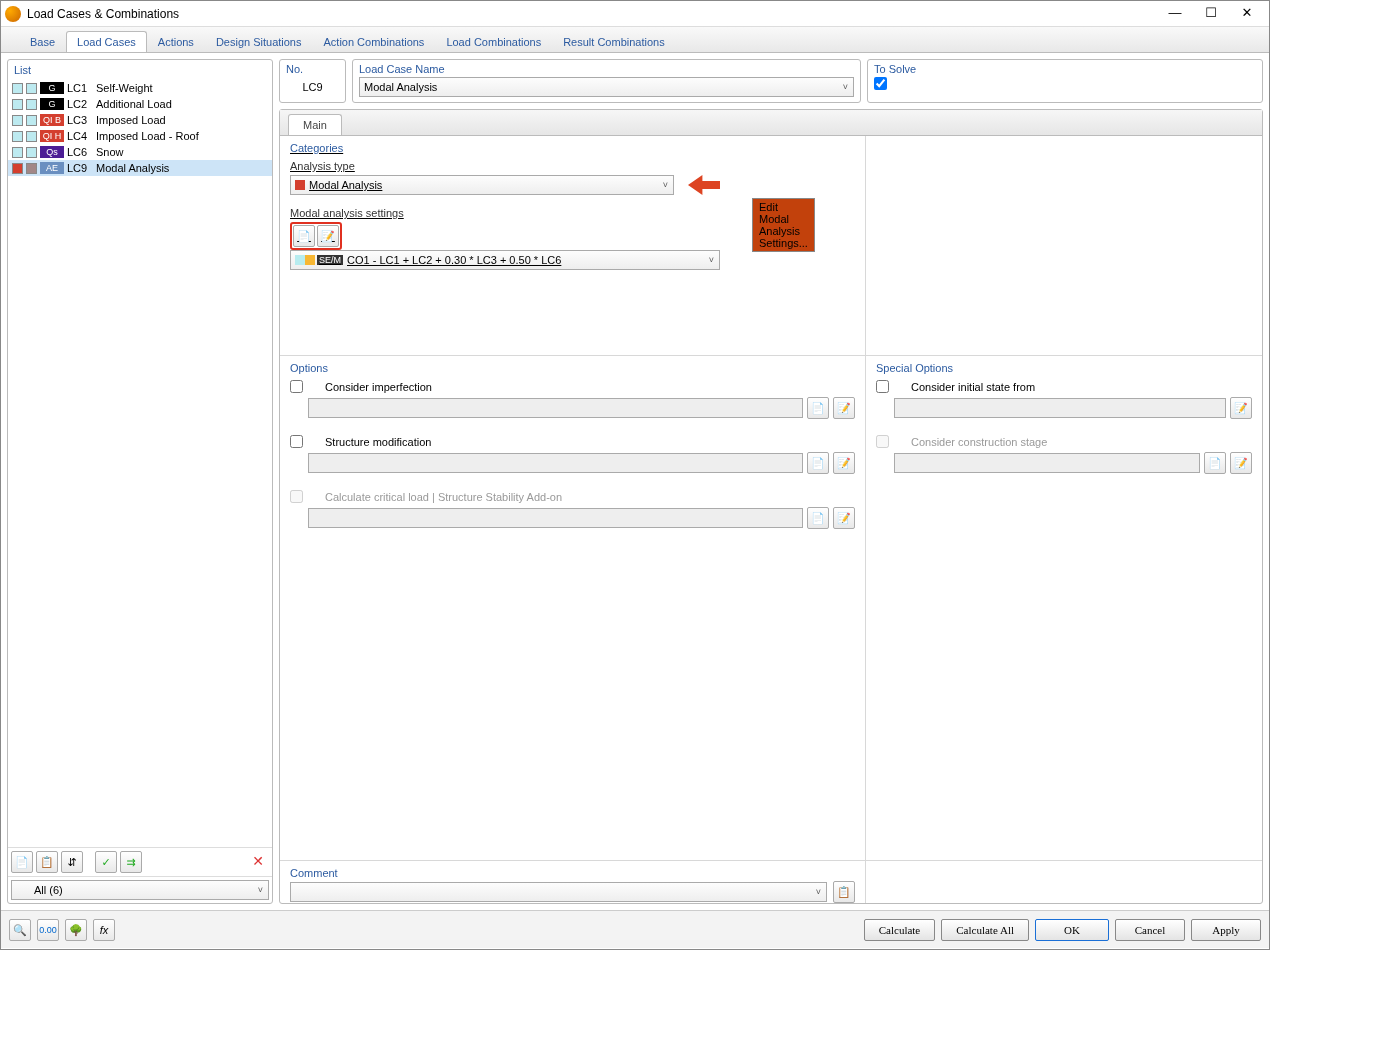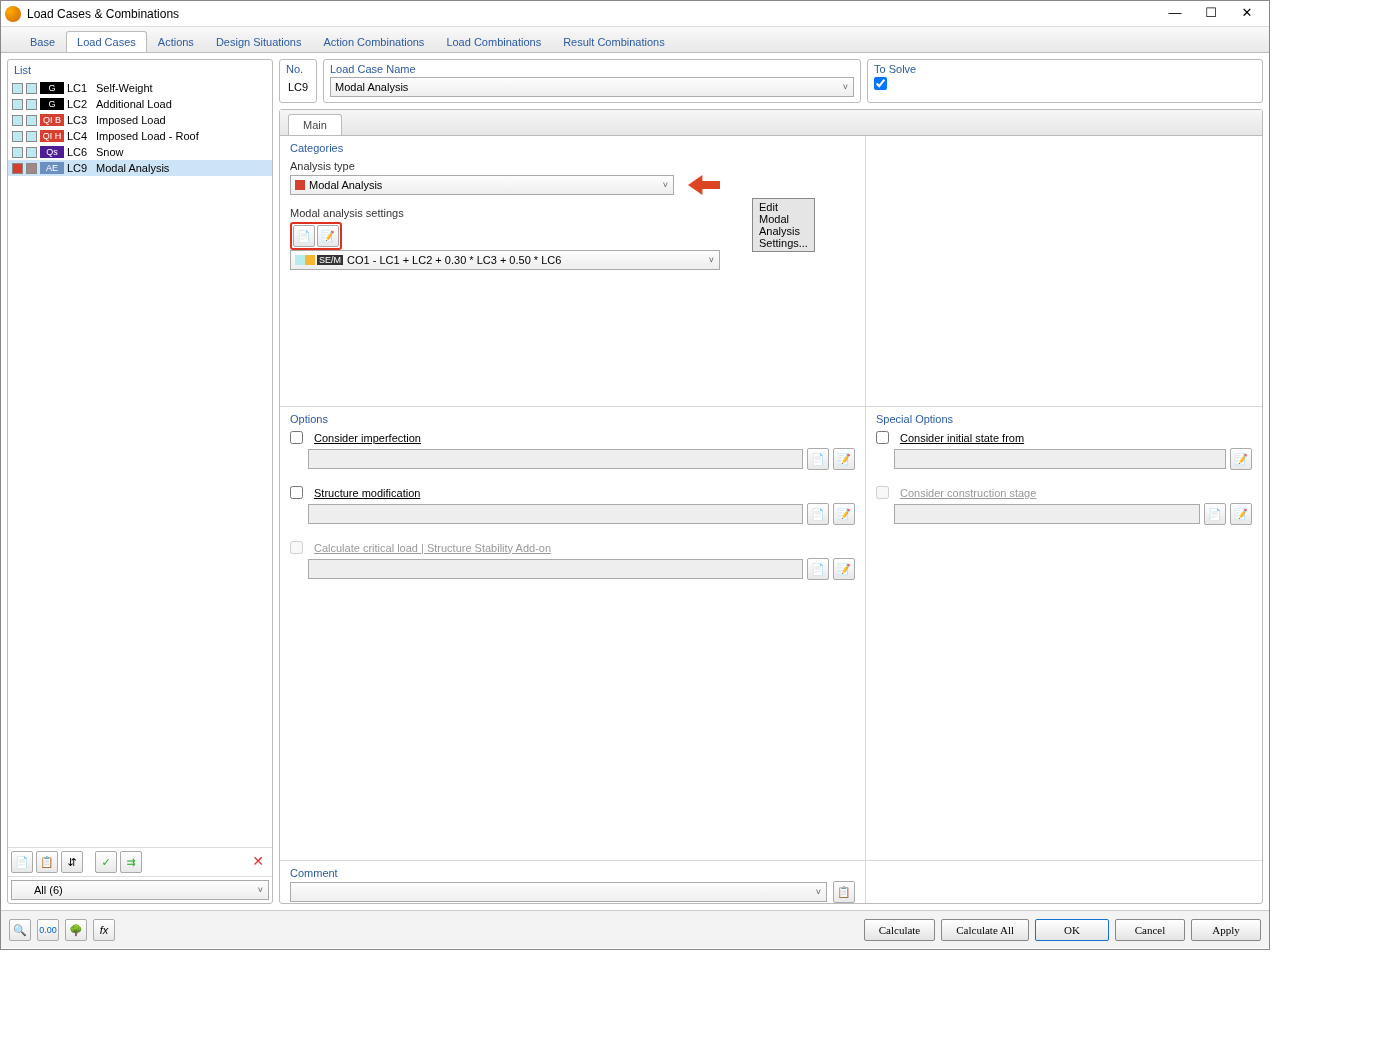--- a/index.html
+++ b/index.html
@@ -31,54 +31,54 @@
 .small-btn { width: 22px; height: 22px; border: 1px solid #aaa; background: linear-gradient(#fff,#e8e8e8); border-radius: 2px; cursor: pointer; text-align: center; line-height: 20px; font-size: 11px; }
 .left-filter { border-top: 1px solid #ddd; padding: 3px; display: flex; }
 .left-filter .combo { flex: 1; }
 
 
 .right { flex: 1; display: flex; flex-direction: column; gap: 6px; }
 
 .top-row { display: flex; gap: 6px; height: 44px; }
 .groupbox { border: 1px solid #bbb; border-radius: 3px; padding: 3px 6px 6px 6px; }
 .groupbox .label { color: #2b5aa0; font-size: 11px; margin-bottom: 2px; display: block; }
-.no-box { width: 38px; }
+.no-box { width: 67px; }
 .name-box { flex: 1; }
 .solve-box { width: 396px; }
 .combo { width: 100%; height: 20px; border: 1px solid #aaa; background: linear-gradient(#fdfdfd,#eee); display: flex; align-items: center; padding: 0 4px; position: relative; }
 .combo::after { content: "˅"; position: absolute; right: 5px; color: #555; font-size: 9px; }
 .combo.plain::after { content: ""; }
 
 .sub-tabs { border: 1px solid #bbb; border-radius: 3px; flex: 1; display: flex; flex-direction: column; }
 .sub-tabs-bar { background: linear-gradient(#f6f6f6,#e6e6e6); height: 26px; display: flex; align-items: flex-end; padding-left: 8px; border-bottom: 1px solid #bbb; }
 .sub-tab { padding: 4px 14px; color: #444; border: 1px solid transparent; border-bottom: none; border-radius: 3px 3px 0 0; cursor: pointer; }
 .sub-tab.active { background: #fff; border-color: #bbb; }
 
 .sub-content { flex: 1; display: flex; flex-direction: column; }
 .sub-row { display: flex; border-bottom: 1px solid #d8d8d8; }
 .cell-main { flex: 1; padding: 6px 10px; border-right: 1px solid #d8d8d8; }
 .cell-side { width: 396px; padding: 6px 10px; }
 .sec-title { color: #2b5aa0; margin-bottom: 6px; }
 .field-label { color: #333; margin-bottom: 3px; margin-top: 6px; }
 .field-row { display: flex; align-items: center; gap: 6px; }
 .field-row .combo { flex: 1; }
-.chk { display: flex; align-items: center; gap: 11px; margin-bottom: 4px; text-decoration: underline; }
+.chk { display: flex; align-items: center; gap: 22px; margin-bottom: 4px; }
 .chk input { width: 13px; height: 13px; }
 .chk.disabled { color: #999; }
 .sub-field { padding-left: 18px; display: flex; gap: 4px; align-items: center; }
 .sub-field .combo { flex: 1; background: #eee; }
 
-.row-categories { height: 271px; }
+.row-categories { height: 220px; text-decoration: underline; }
 .row-options { flex: 1; }
 .row-comment { height: 42px; }
 
 .arrow { width: 32px; height: 20px; background: #d42; clip-path: polygon(0 50%, 45% 0, 45% 30%, 100% 30%, 100% 70%, 45% 70%, 45% 100%); display: inline-block; vertical-align: middle; margin-left: 8px; }
 
 .highlight-box { border: 2px solid #e03020; border-radius: 3px; padding: 1px; display: flex; gap: 2px; }
-.tooltip { position: absolute; background: #e5e5e5; border: 1px solid #888; padding: 2px 6px; font-size: 11px; }
+.tooltip { position: absolute; background: #c2410c; border: 1px solid #888; padding: 2px 6px; font-size: 11px; }
 
 
 .bottom { height: 38px; border-top: 1px solid #ccc; display: flex; align-items: center; padding: 0 8px; gap: 6px; background: #f3f3f3; }
 .bottom .spacer { flex: 1; }
 .btn { height: 22px; padding: 0 14px; border: 1px solid #888; background: linear-gradient(#fff,#e4e4e4); border-radius: 2px; cursor: pointer; font-family: Liberation Serif, serif; }
 .btn.default { border: 1px solid #1a6fd6; }
 .no-input { width: 100%; height: 20px; text-align: center; border: none; background: transparent; }
 </style>
 </head>
 <body>

